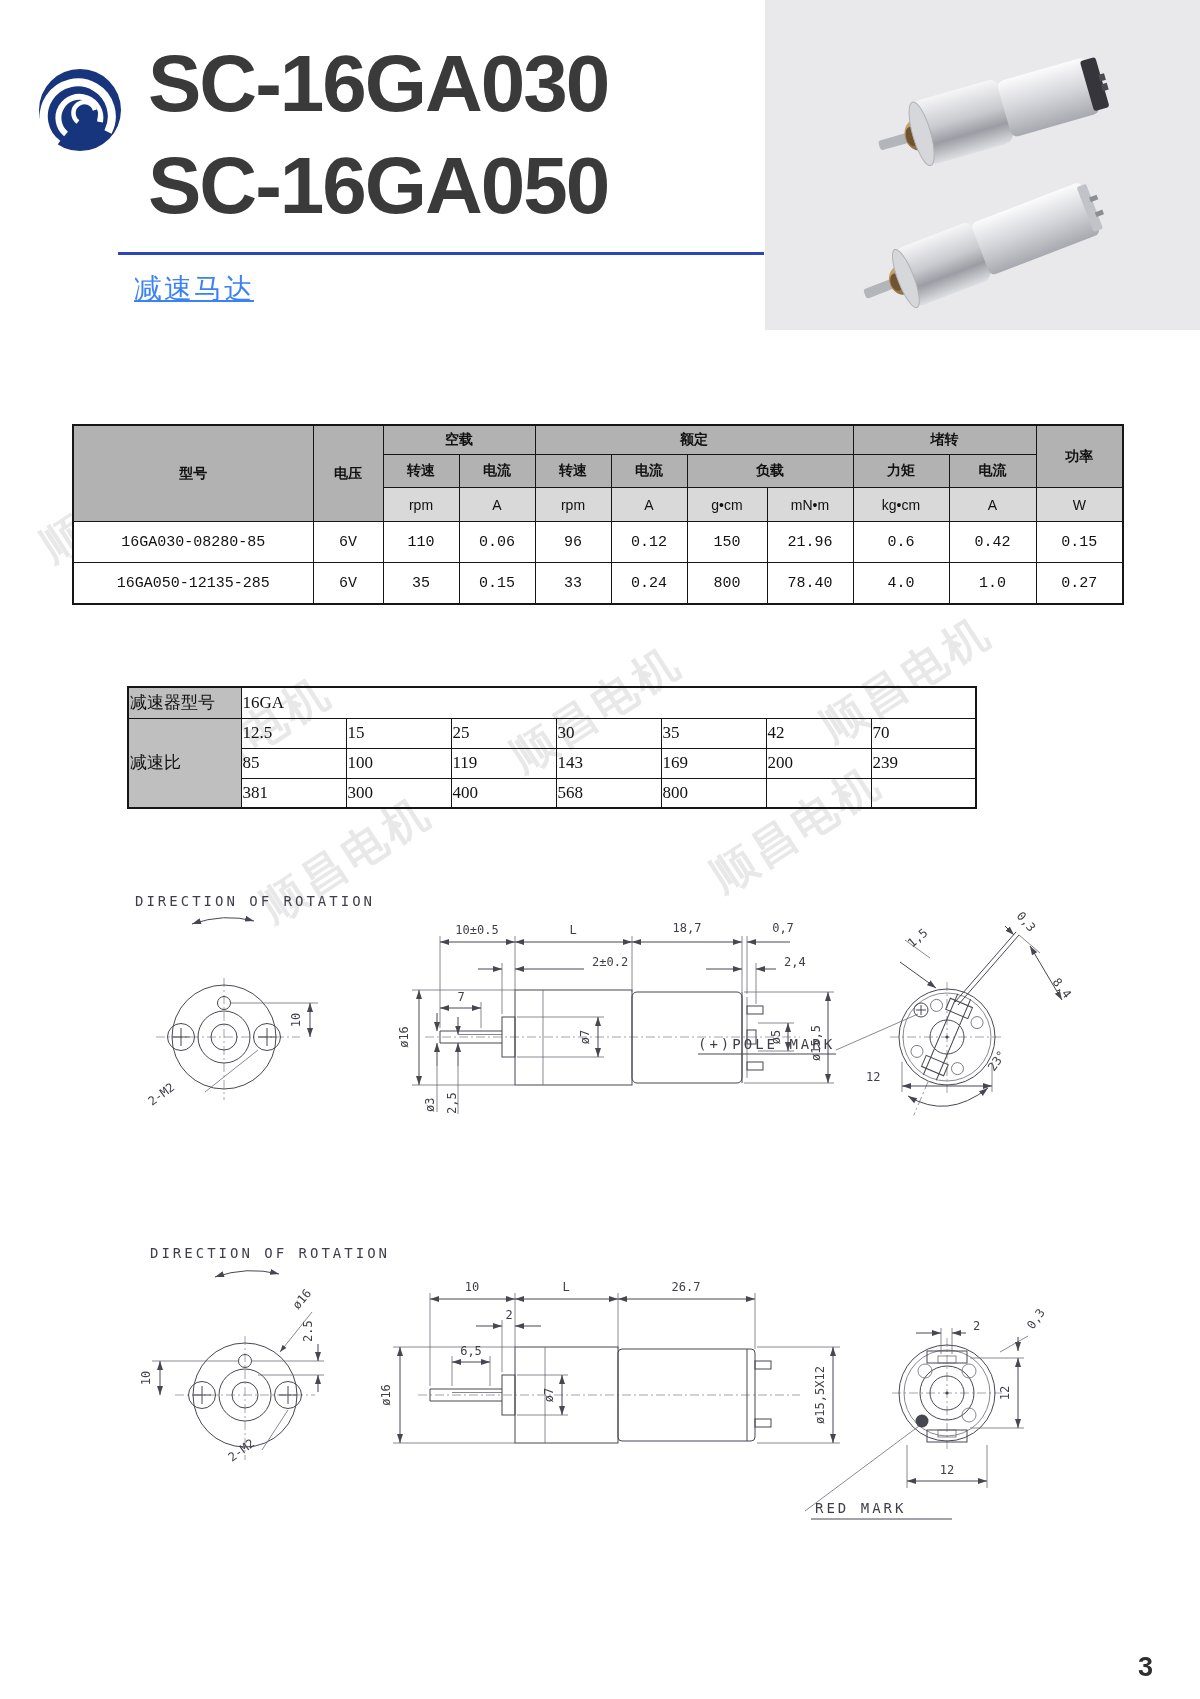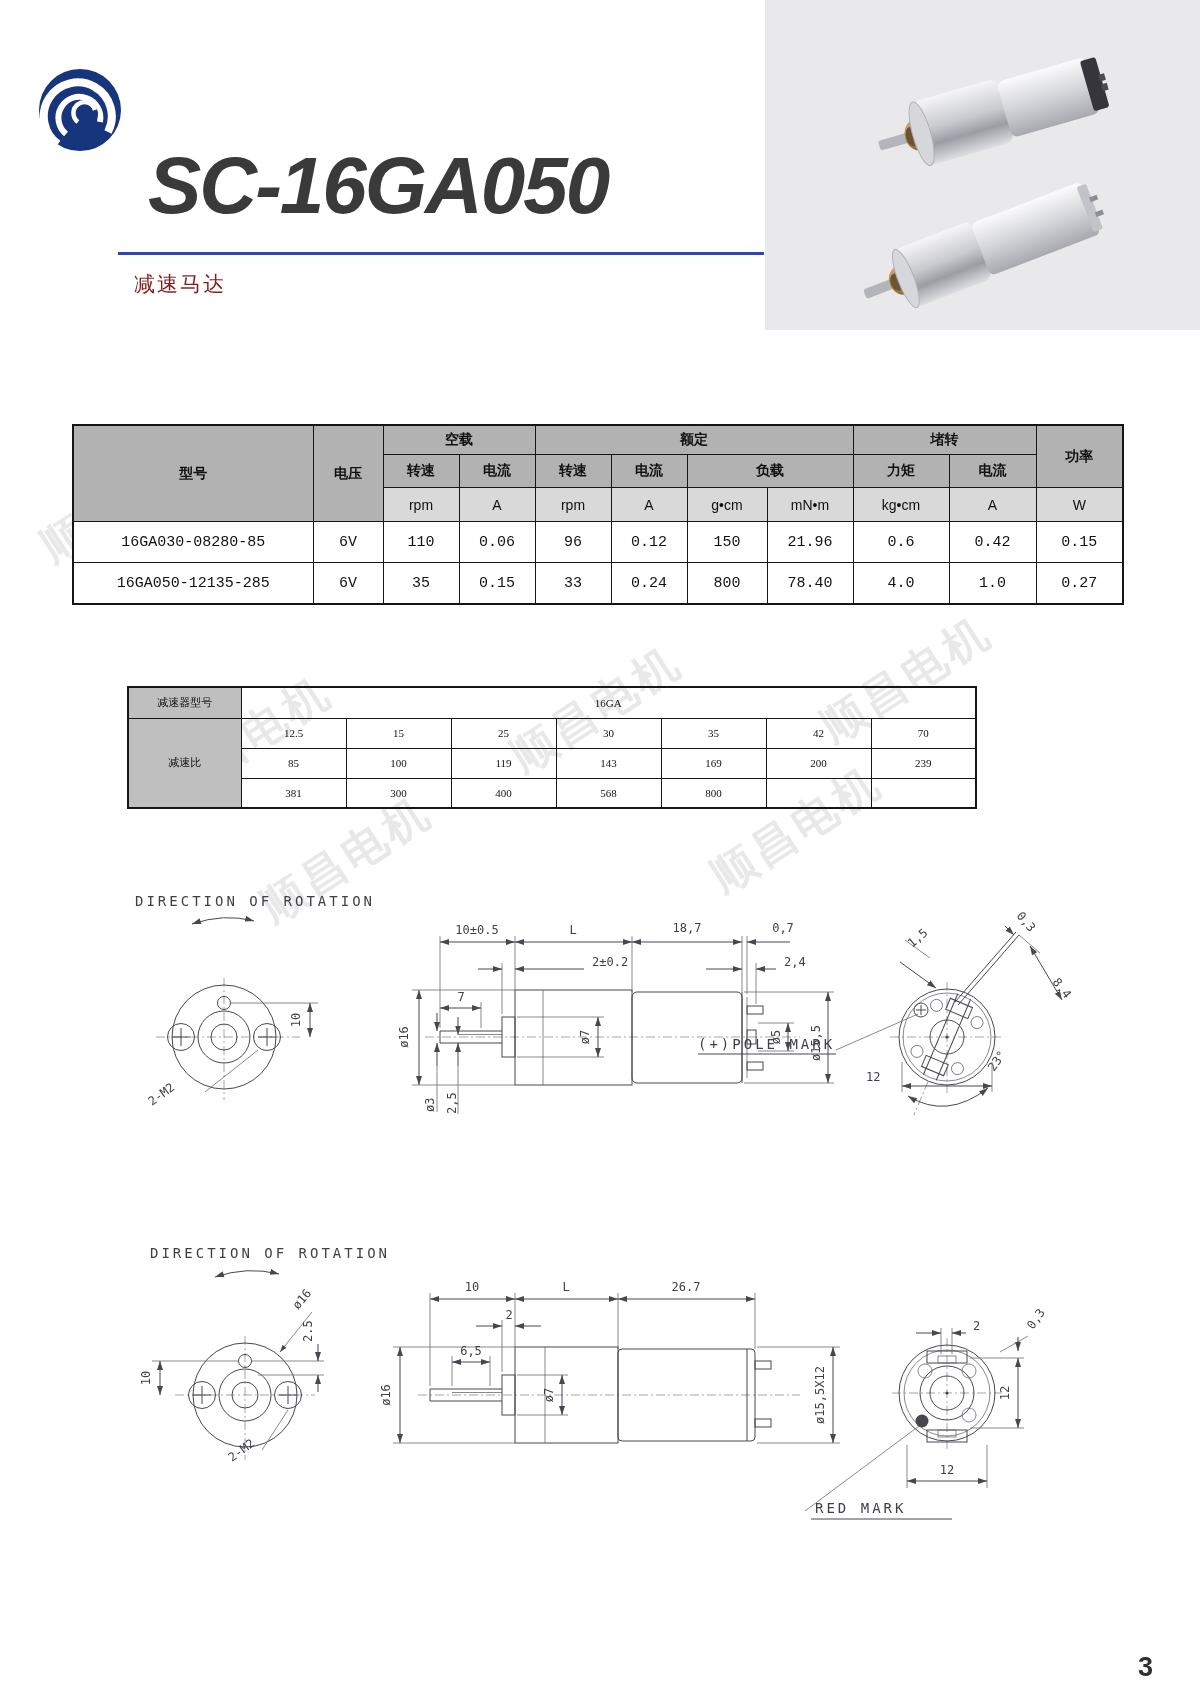--- a/index.html
+++ b/index.html
@@ -3,43 +3,43 @@
 <meta charset="utf-8">
 <style>
   html,body{margin:0;padding:0;background:#fff;}
   .page{position:relative;width:1200px;height:1699px;background:#ffffff;overflow:hidden;
         font-family:"Liberation Sans",sans-serif;color:#222;}
   .abs{position:absolute;}
 
   
   .title{position:absolute;left:148px;font-weight:bold;font-size:80px;line-height:1;
          color:#3a3a3a;letter-spacing:-2px;}
-  .t1{top:44px;} .t2{top:146px;font-style:italic;}
+  .t1{top:44px;} .t2{top:146px;}
   .rule{position:absolute;left:118px;top:252px;width:646px;height:3px;background:#2a46b8;}
-  .subtitle{position:absolute;left:134px;top:270px;font-size:21px;color:#7f1d1d;letter-spacing:2px;}
+  .subtitle{position:absolute;left:134px;top:270px;font-size:28px;color:#3b82f6;letter-spacing:2px;text-decoration:underline;}
   .photo{position:absolute;left:765px;top:0;width:435px;height:330px;background:#e9e9eb;}
 
   
   .wm{position:absolute;font-size:44px;color:#9a9a9a;opacity:.22;transform:rotate(-33deg);
       white-space:nowrap;letter-spacing:4px;font-weight:bold;}
 
   
   .spec-wrap{position:absolute;left:72px;top:424px;}
   table{border-collapse:collapse;table-layout:fixed;}
   .spec{width:1050px;border:2px solid #161616;}
   .spec td,.spec th{border:1px solid #161616;text-align:center;vertical-align:middle;padding:0;}
   .spec .grp{background:#b2b2b2;font-size:14px;font-weight:bold;height:28px;color:#111;}
   .spec .lbl{background:#b2b2b2;font-size:14px;font-weight:bold;height:32px;color:#111;margin-left:32px;}
   .spec .unit{background:#d9d9d9;font-size:14px;font-weight:normal;height:33px;color:#111;}
   .spec .val{background:#fff;font-size:15px;height:40px;color:#111;font-weight:normal;font-family:Liberation Mono, monospace;}
 
   
   .ratio-wrap{position:absolute;left:127px;top:686px;}
   .ratio{width:848px;border:2px solid #161616;font-family:"Liberation Serif","DejaVu Serif",serif;}
-  .ratio td{border:1px solid #161616;text-align:center;vertical-align:middle;font-size:11px;color:#111;}
+  .ratio td{border:1px solid #161616;text-align:left;vertical-align:middle;font-size:17px;color:#111;}
   .ratio .hd{background:#bfbfbf;}
   .ratio .r0{height:31px;} .ratio .rr{height:30px;}
 
   
   .dwg{position:absolute;left:0;}
   .ln{stroke:#474752;stroke-width:1;fill:none;}
   .thn{stroke:#6a6a76;stroke-width:.8;fill:none;}
   .cl{stroke:#8b8b97;stroke-width:.8;fill:none;stroke-dasharray:9 3 2 3;}
   .dt{font:12px "DejaVu Sans Mono",monospace;fill:#3f3f49;}
   .dtl{font:14px "DejaVu Sans Mono",monospace;fill:#3f3f49;letter-spacing:3px;}
@@ -54,20 +54,21 @@
 <div class="page">
 
   <svg class="abs" style="left:38px;top:58px" width="84" height="104" viewBox="0 0 84 104">
     <circle cx="42" cy="52" r="41" fill="#17357d"></circle>
     <path d="M 20 86 A 34 34 0 1 1 70 74" stroke="#fff" stroke-width="8" fill="none"></path>
     <path d="M 28 76 A 21 21 0 1 1 62 64" stroke="#fff" stroke-width="6" fill="none"></path>
     <circle cx="48" cy="56" r="12" fill="#17357d"></circle>
     <path d="M 40 64 A 11 11 0 1 1 57 52" stroke="#fff" stroke-width="4.5" fill="none"></path>
   </svg>
 
+  <div class="title t1">SC-16GA030</div>
   <div class="title t2">SC-16GA050</div>
   <div class="rule"></div>
   <div class="subtitle">减速马达</div>
 
   <div class="photo">
     <svg width="435" height="330" viewBox="0 0 435 330">
       <defs>
         <linearGradient id="sil" x1="0" y1="0" x2="0" y2="1">
           <stop offset="0" stop-color="#f6f6f8"></stop>
             <stop offset=".45" stop-color="#c9cacf"></stop>

